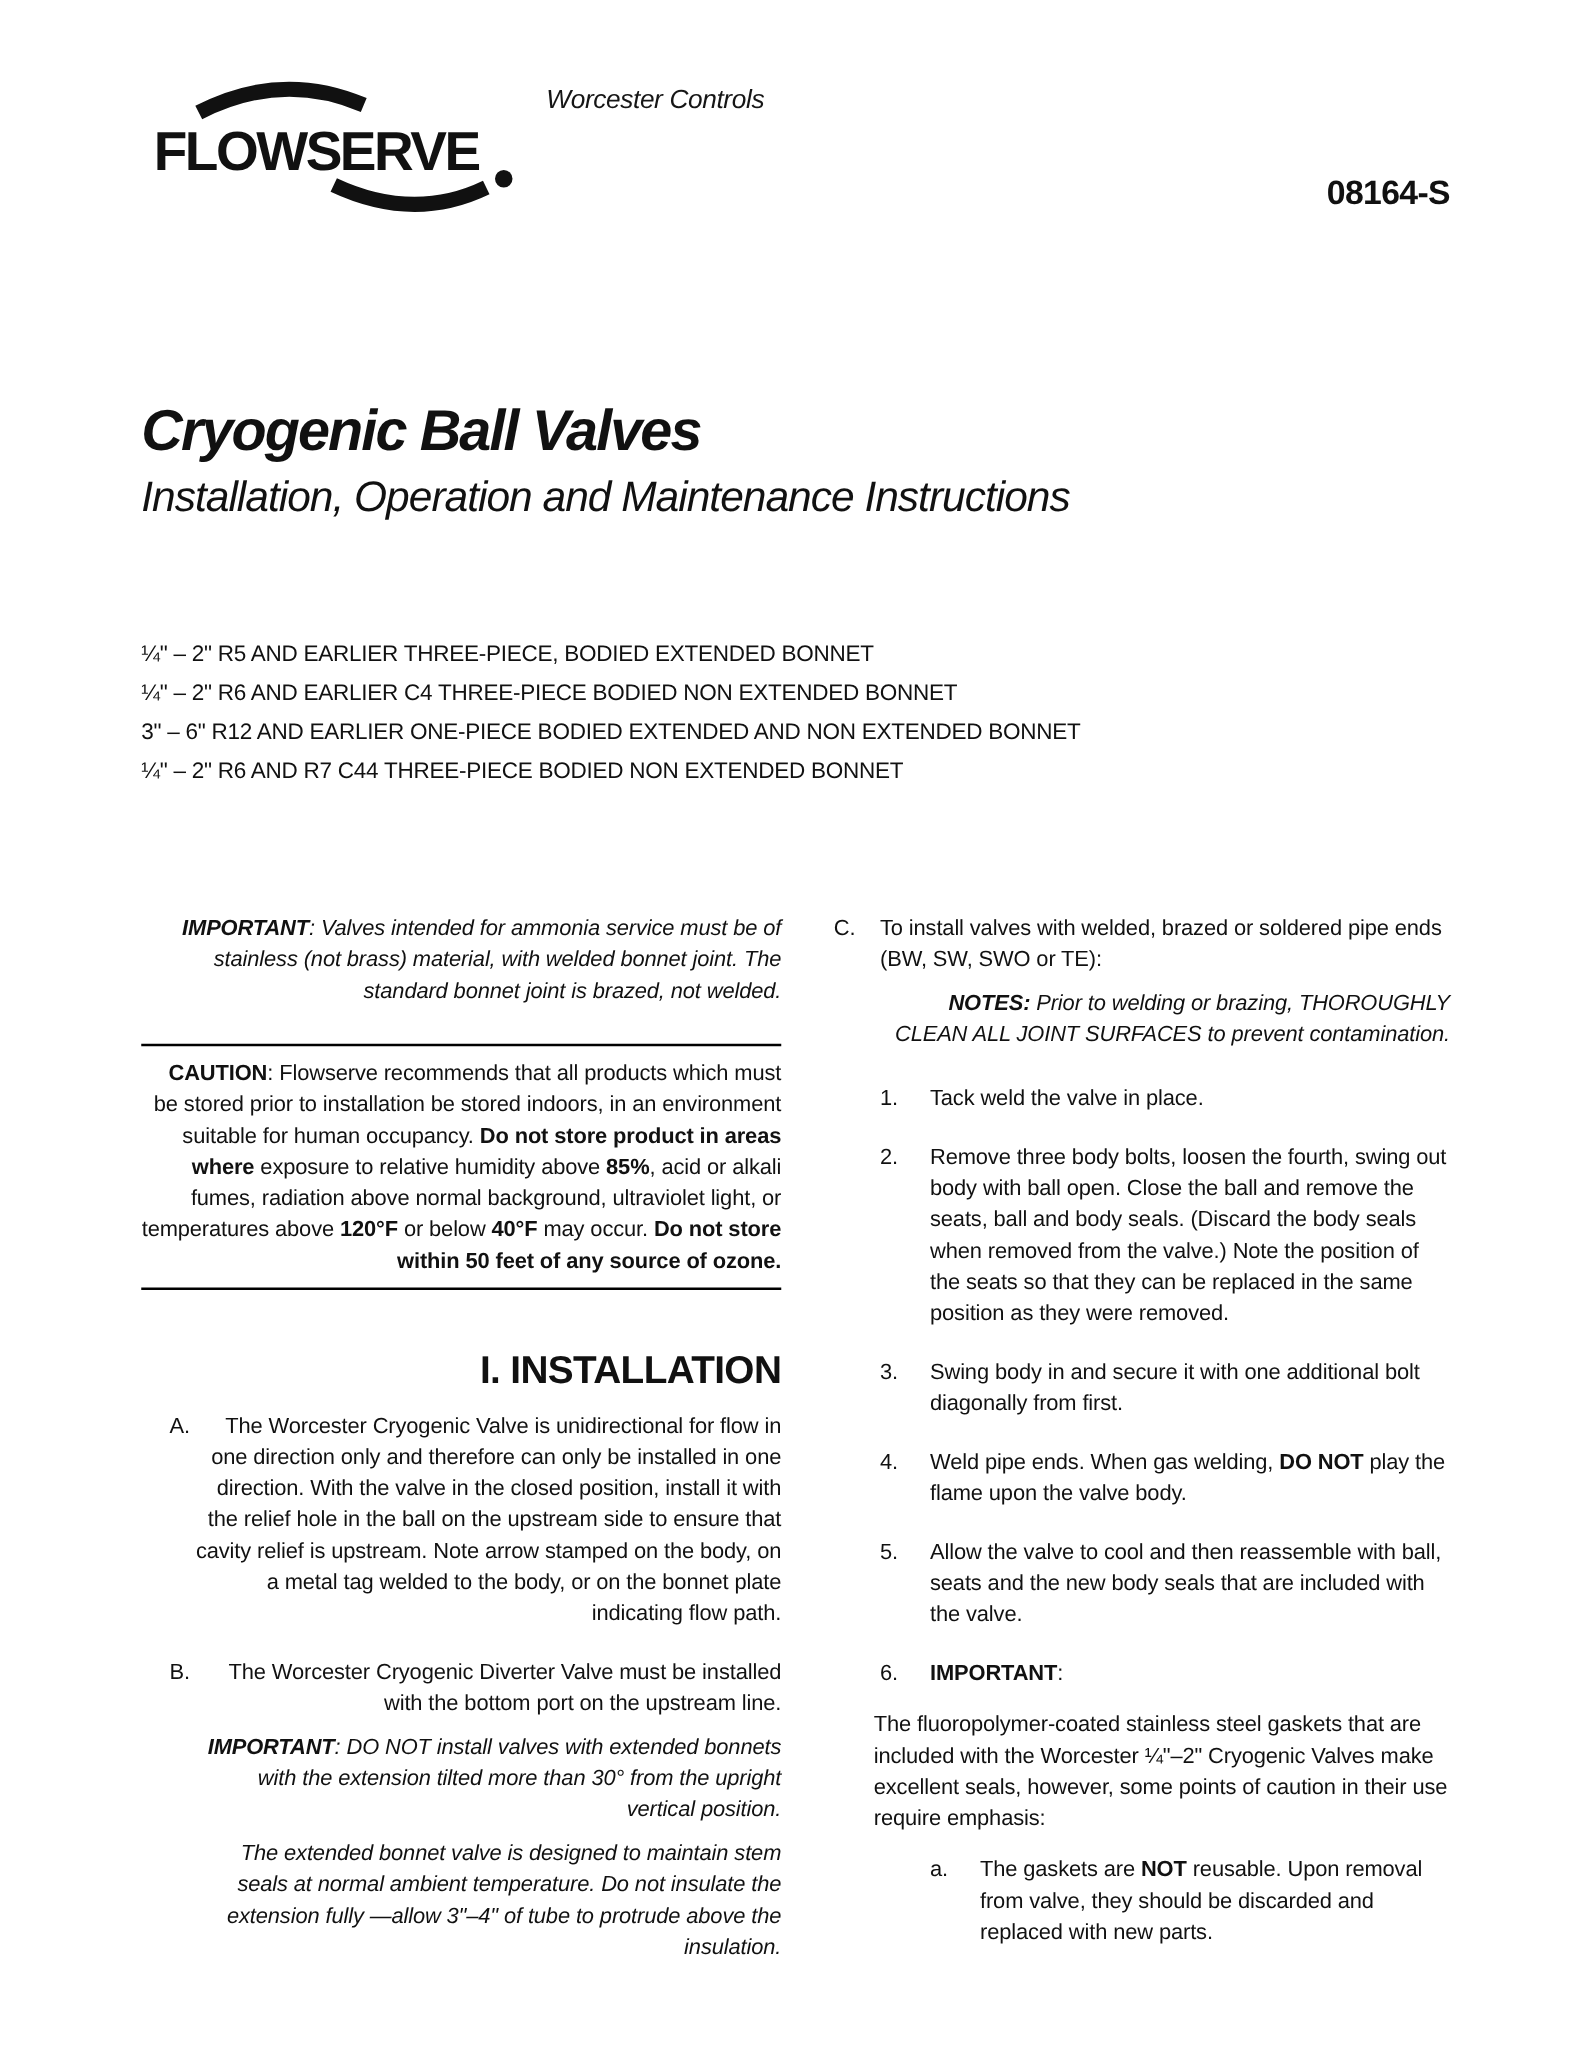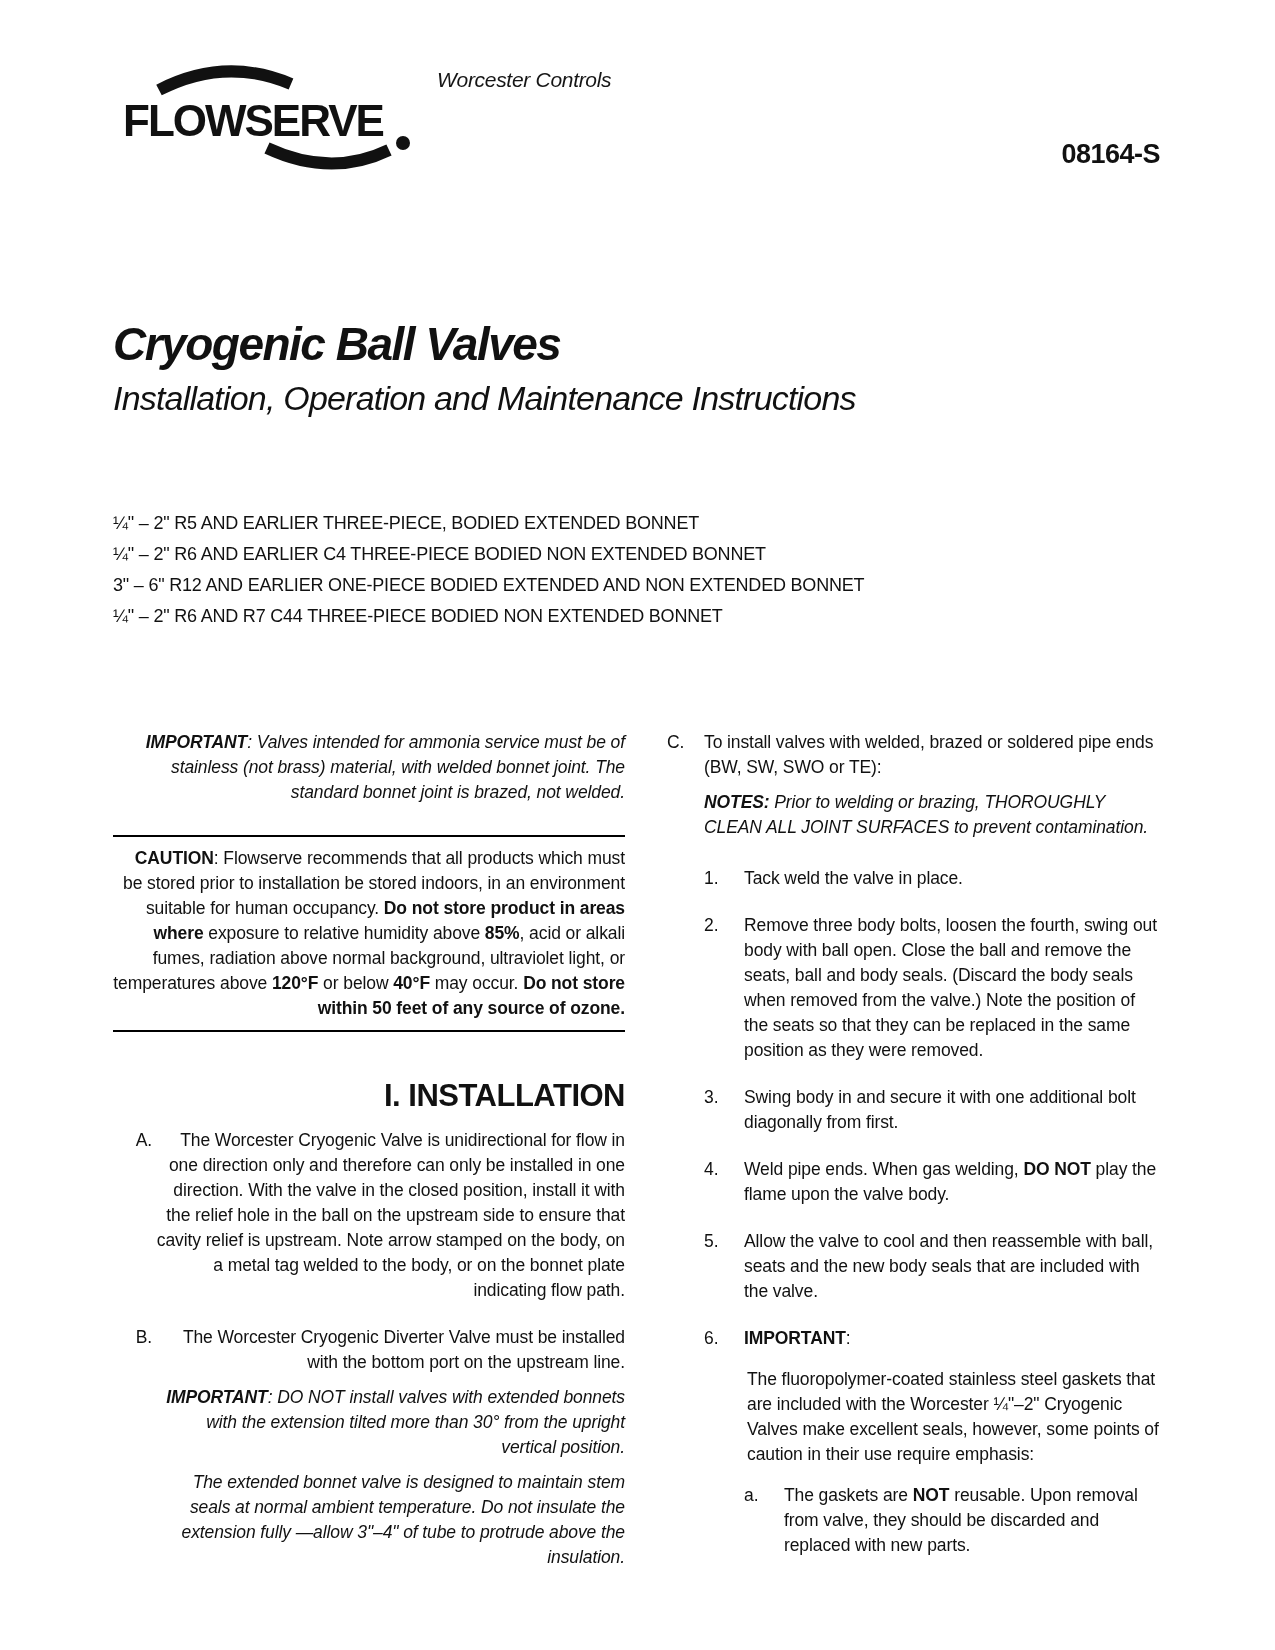--- a/index.html
+++ b/index.html
@@ -63,21 +63,21 @@
     font-size:31px;font-weight:bold;letter-spacing:-0.5px;
   }
   .li{display:flex;margin-top:14px;}
   .li .marker{flex:0 0 39px;}
   .li .marker-num{flex:0 0 40px;}
   .li .txt{flex:1;min-width:0;}
   .indent1{margin-left:39px;}
   .mt18{margin-top:10px;}
   .mt22{margin-top:22px;}
   .mt26{margin-top:26px;}
-  .mt10{margin-top:10px;}
+  .mt10{margin-top:10px;text-align:right;}
   .mt16{margin-top:16px;}
 </style>
 </head>
 <body>
 
 <div class="page">
 
   <div class="header">
     <div class="brand">
       <svg class="logo-svg" width="310" height="112" viewBox="0 0 310 112">
@@ -174,21 +174,21 @@
       <div class="li body-text mt22" style="margin-left:37px;">
         <span class="marker-num">5.</span>
         <span class="txt">Allow the valve to cool and then reassemble with ball, seats and the new body seals that are included with the valve.</span>
       </div>
 
       <div class="li body-text mt22" style="margin-left:37px;">
         <span class="marker-num">6.</span>
         <span class="txt"><span class="b">IMPORTANT</span><span>:</span></span>
       </div>
 
-      <p class="body-text mt16" style="margin-bottom:0;margin-left:80px;">The fluoropolymer-coated stainless steel gaskets that are included with the Worcester ¼"–2" Cryogenic Valves make excellent seals, however, some points of caution in their use require emphasis:</p>
+      <p class="body-text mt16" style="margin-bottom:0;margin-left:32px;">The fluoropolymer-coated stainless steel gaskets that are included with the Worcester ¼"–2" Cryogenic Valves make excellent seals, however, some points of caution in their use require emphasis:</p>
 
       <div class="li body-text mt16" style="margin-left:77px;">
         <span class="marker-num">a.</span>
         <span class="txt"><span>The gaskets are </span><span class="b">NOT</span><span> reusable. Upon removal from valve, they should be discarded and replaced with new parts.</span></span>
       </div>
 
     </div>
   </div>
 </div>
 

